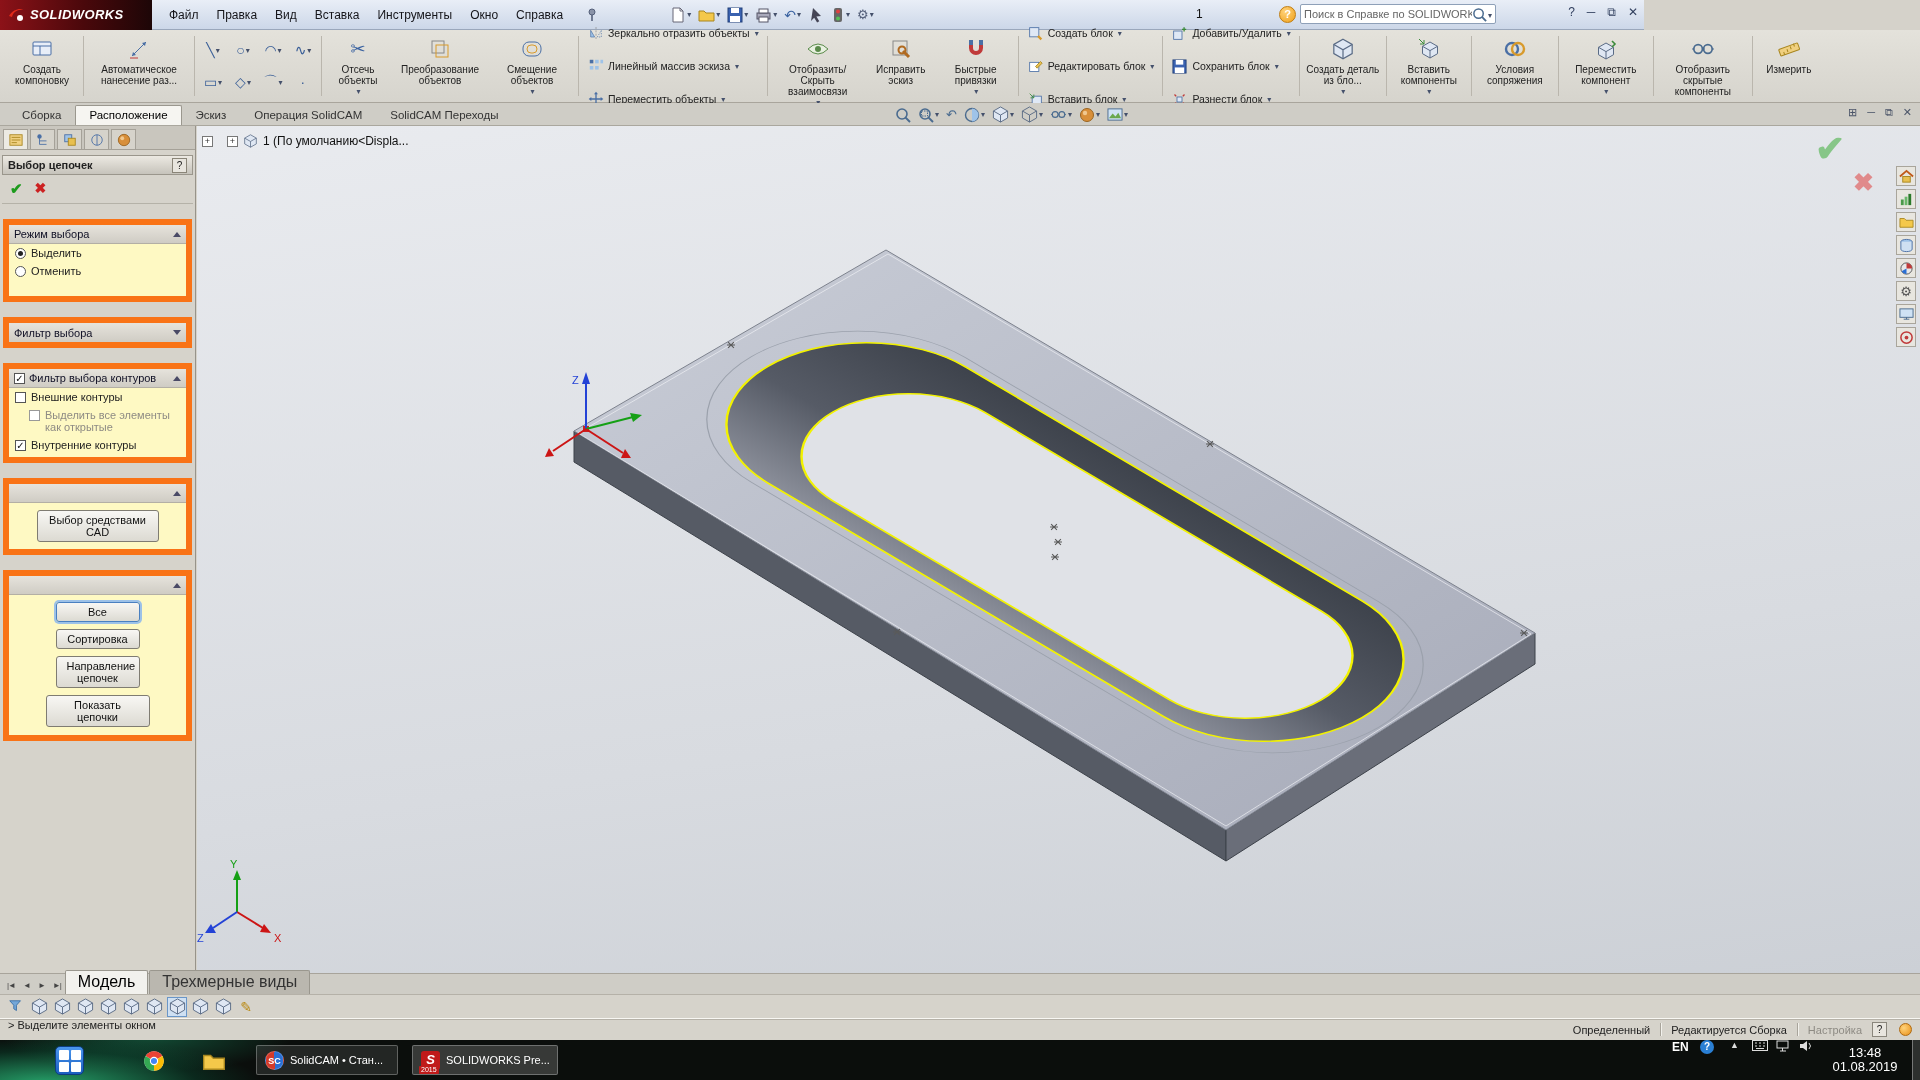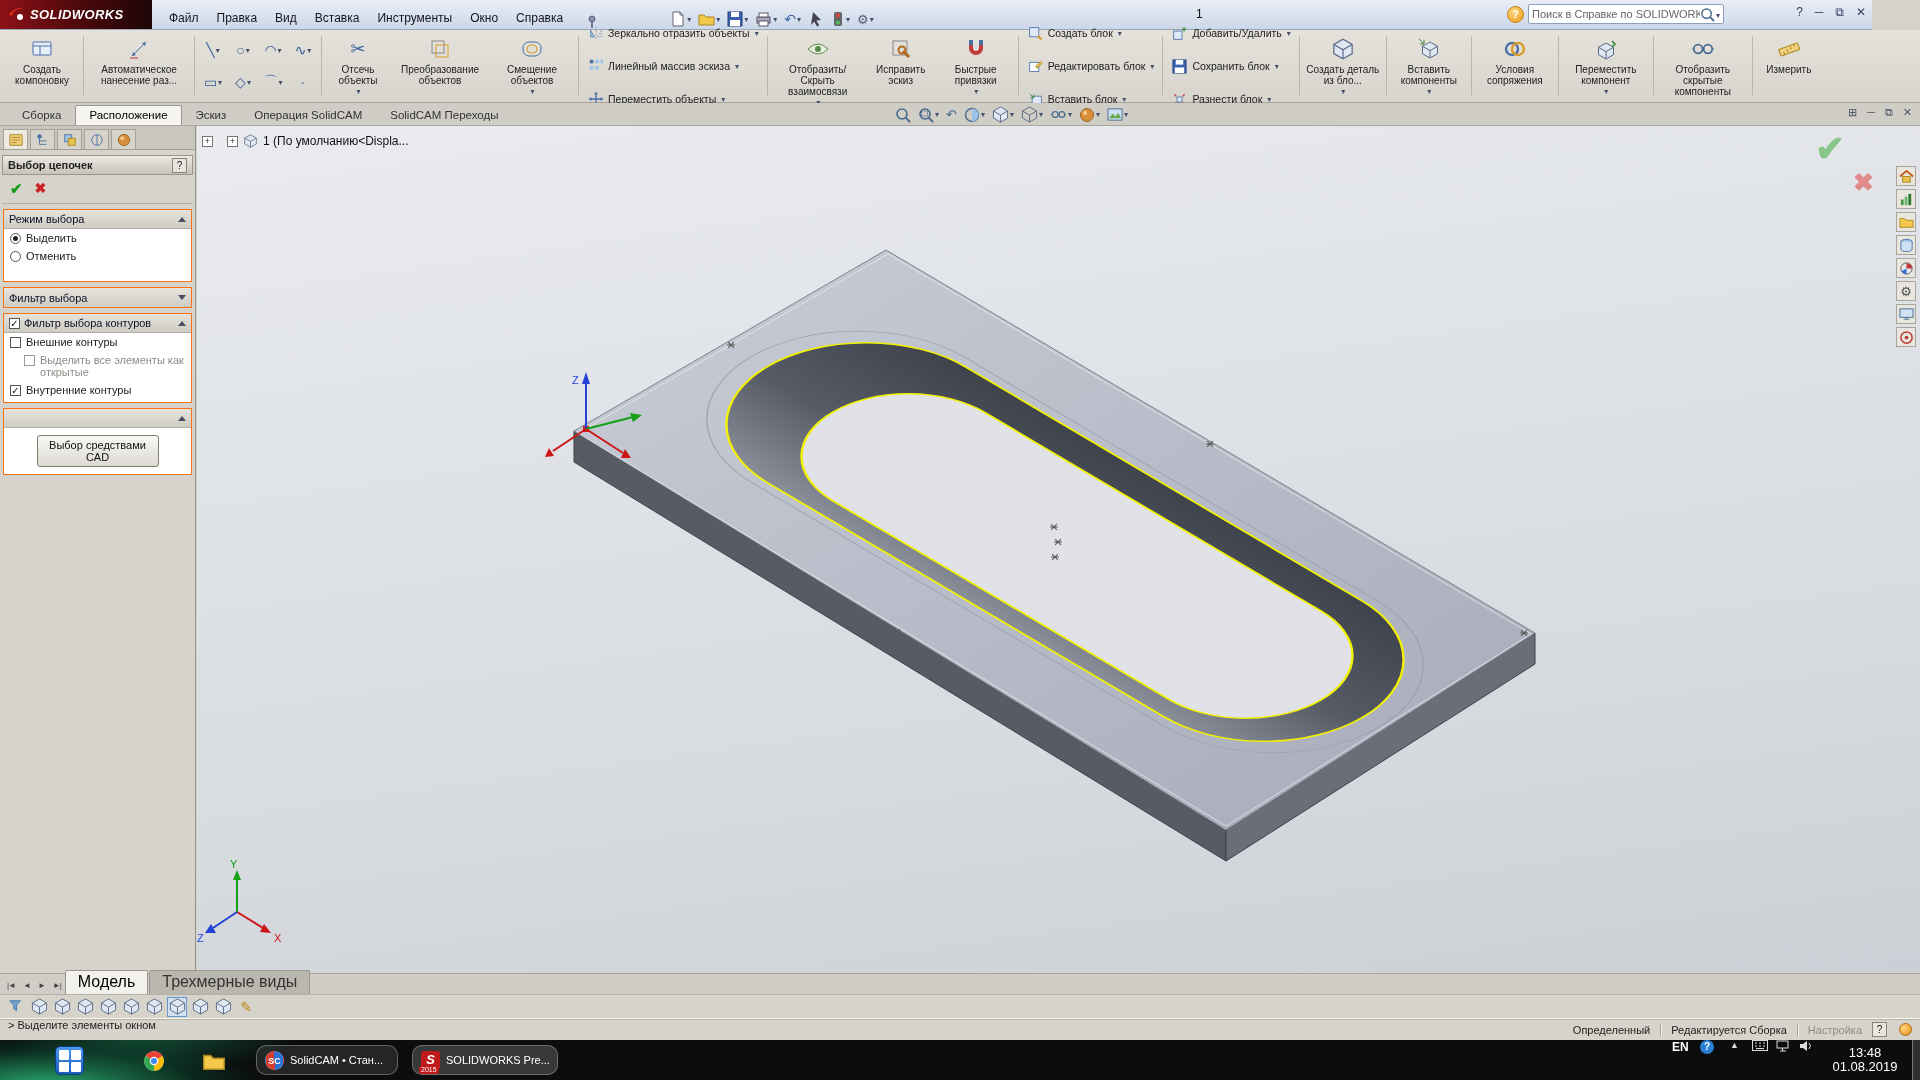--- a/index.html
+++ b/index.html
@@ -2,22 +2,22 @@
 <html><head>
 <meta charset="utf-8">
 <style>
   *{box-sizing:border-box;margin:0;padding:0}
   html,body{width:1920px;height:1080px}
   #root{position:relative;width:1920px;height:1080px;overflow:hidden;background:#d5d2ca;
         font-family:"Liberation Sans",sans-serif;font-size:12px;color:#222;-webkit-user-select:none}
   .abs{position:absolute}
 
   
-  #titlebar{left:0;top:0;width:1872px;height:30px;background:linear-gradient(#e9eef7,#ccd7e8);
-            border-bottom:1px solid #9aa7bb;display:flex;align-items:flex-end}
+  #titlebar{left:0;top:0;width:1644px;height:30px;background:linear-gradient(#e9eef7,#ccd7e8);
+            border-bottom:1px solid #9aa7bb;display:flex;align-items:center}
   #logo{width:152px;height:30px;background:linear-gradient(90deg,#8c1218,#4a080b 55%,#1d0607);
         color:#fff;display:flex;align-items:center;gap:6px;padding-left:8px;font-weight:bold;
         font-style:italic;letter-spacing:.4px;font-size:13px;flex:none}
   #menubar{display:flex;padding:0 8px}
   .mi{padding:4px 9px;color:#15151a;cursor:default}
   .pinbtn{margin:0 6px;display:flex;align-items:center}
   #qat{display:flex;align-items:center;gap:3px;margin-left:64px}
   .qbtn{display:flex;align-items:center;padding:2px 2px}
   .dd::after{content:"▾";font-size:8px;color:#44506b;margin-left:1px}
   #doclabel{position:absolute;left:1196px;top:7px;font-size:12px;color:#111}
@@ -61,21 +61,21 @@
   .pmtab{width:25px;height:20px;background:#d6d3cb;border:1px solid #a5a198;border-bottom:none;
          display:flex;align-items:center;justify-content:center}
   .pmtab.active{background:#eceae3}
   .pmheader{margin:5px 2px 2px;height:20px;background:linear-gradient(#ece9e2,#c6c3bb);border:1px solid #9a968c;
             display:flex;align-items:center;font-weight:bold;font-size:11px;padding:0 5px}
   .pmq{margin-left:auto;width:15px;height:15px;border:1px solid #8a8578;background:#e8e5de;
        text-align:center;font-size:10px;line-height:13px;font-weight:normal}
   .okrow{display:flex;gap:12px;padding:3px 8px 5px;border-bottom:1px solid #b5b2a8;margin:0 2px}
   .gok{color:#1d9b1d;font-size:15px;font-weight:bold}
   .gx{color:#cc2222;font-size:14px;font-weight:bold}
-  .grp{margin:5px 3px 0;border:1px solid #f97316;background:#ffffff}
+  .grp{margin:15px 3px 0;border:6px solid #f97316;background:#fef9c3}
   .ghead{height:19px;background:linear-gradient(#e6e3dc,#cfccc4);border-bottom:1px solid #b3afa5;
          display:flex;align-items:center;gap:4px;font-size:11px;color:#101025;padding:0 5px}
   .grp.collapsed .ghead{border-bottom:none}
   .chvu,.chvd{margin-left:auto;width:0;height:0;border-left:4px solid transparent;border-right:4px solid transparent}
   .chvu{border-bottom:5px solid #4a4a66}
   .chvd{border-top:5px solid #4a4a66}
   .grow{display:flex;align-items:flex-start;gap:5px;padding:3px 6px;font-size:11px;color:#222;line-height:12px}
   .grow.indent{padding-left:20px}
   .dim{color:#8e8b84}
   .radio{width:11px;height:11px;border-radius:50%;border:1px solid #555;background:#fff;flex:none;margin-top:1px;position:relative}
@@ -137,21 +137,21 @@
   #tglow{position:absolute;left:0;top:0;width:460px;height:40px;
     background:radial-gradient(60% 150% at 10% 110%,rgba(45,200,130,.8),rgba(10,90,60,.35) 55%,transparent 78%),
                radial-gradient(45% 130% at 32% -10%,rgba(25,140,95,.5),transparent 70%)}
   .start{position:absolute;left:55px;top:6px;width:29px;height:29px;border-radius:5px;
          background:linear-gradient(#4a97ef,#1a5ec0);border:1px solid #0d3d80;
          display:grid;grid-template-columns:10px 10px;grid-template-rows:10px 10px;gap:2px;
          align-content:center;justify-content:center}
   .start i{background:#fff;border-radius:1px}
   .ticon{position:absolute;top:7px;width:27px;height:27px;display:flex;align-items:center;justify-content:center}
   .tapp{position:absolute;top:5px;height:30px;background:rgba(255,255,255,.10);border:1px solid rgba(255,255,255,.28);
-        border-radius:10px;display:flex;align-items:center;gap:6px;color:#fff;font-size:11px;padding:0 8px;white-space:nowrap;overflow:hidden}
+        border-radius:2px;display:flex;align-items:center;gap:6px;color:#fff;font-size:11px;padding:0 8px;white-space:nowrap;overflow:hidden}
   .tapp.pressed{background:rgba(255,255,255,.18)}
   .scicon{width:19px;height:19px;border-radius:50%;background:conic-gradient(#2a6fd4 0 50%,#d43a2a 50% 100%);
           border:1px solid #fff3;color:#fff;font-size:9px;font-weight:bold;text-align:center;line-height:18px;flex:none}
   .swicon{width:19px;height:19px;background:#c01a1a;border-radius:3px;color:#fff;font-weight:bold;font-size:13px;
           text-align:center;line-height:18px;font-style:italic;flex:none;position:relative}
   .swbadge{position:absolute;left:-2px;bottom:-4px;background:#c01a1a;color:#fff;font-size:7px;font-style:normal;
            font-weight:normal;padding:0 2px;line-height:8px;border-radius:1px}
   .tray{position:absolute;top:0;height:40px;display:flex;align-items:flex-start;color:#fff}
   .tq{width:14px;height:14px;border-radius:50%;background:#2a7fd4;color:#fff;font-size:10px;font-weight:bold;
       text-align:center;line-height:14px}
@@ -682,20 +682,29 @@
       </div>
     </div>
 
     <div class="grp">
       <div class="ghead">
         <span class="chvu"></span>
       </div>
       <button class="pbtn" style="width:122px">Выбор средствами CAD</button>
     </div>
 
+    <div class="grp">
+      <div class="ghead">
+        <span class="chvu"></span>
+      </div>
+      <button class="pbtn focus" style="width:84px">Все</button>
+      <button class="pbtn" style="width:84px">Сортировка</button>
+      <button class="pbtn" style="width:84px">Направление цепочек</button>
+      <button class="pbtn" style="width:104px;margin-bottom:8px">Показать цепочки</button>
+    </div>
   </div>
 
   <div id="parrow" class="abs">
       <span class="larrow"></span>
     </div>
 
   <div id="viewport" class="abs">
     <svg width="1723" height="847" viewBox="0 0 1723 847">
       <defs>
         <linearGradient id="gt" x1="0" y1="0" x2="1" y2="1">

